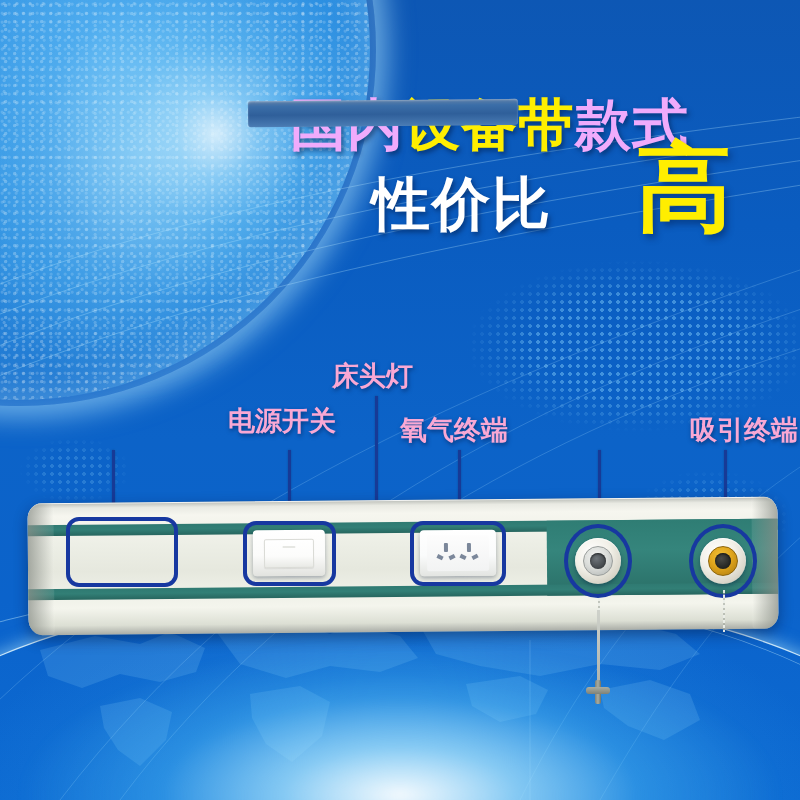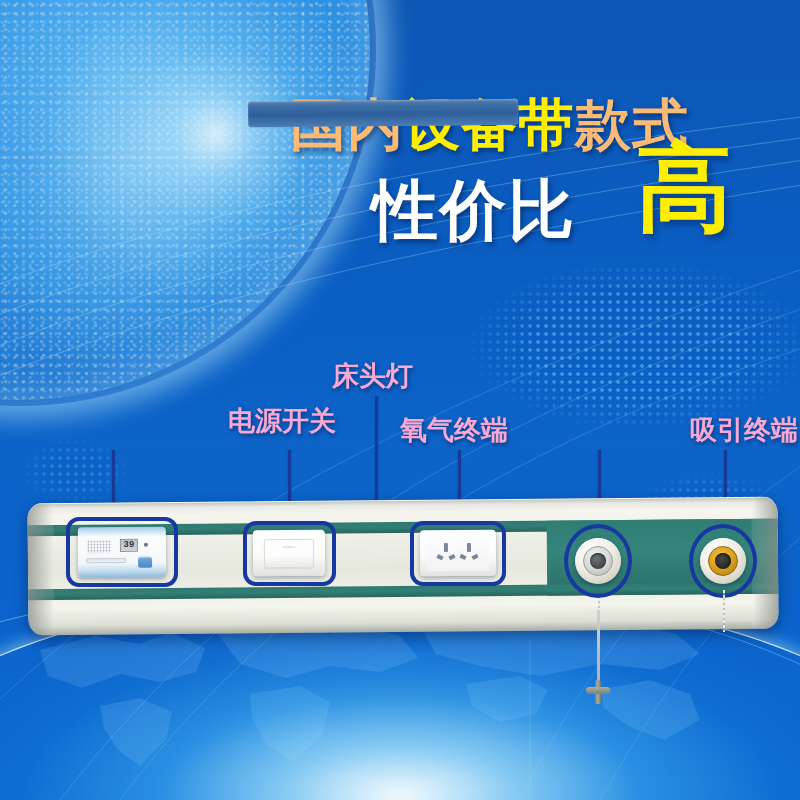--- a/index.html
+++ b/index.html
@@ -106,25 +106,25 @@
   }
 
   
   .headline { position:absolute; left:0; top:0; width:800px; }
   .line1 {
     position:absolute; left:290px; top:88px;
     font-size:56px; font-weight:bold; letter-spacing:1px;
     white-space:nowrap;
     text-shadow:2px 3px 5px rgba(0,25,70,.55);
   }
-  .line1 .w { color:#fdba74; }
+  .line1 .w { color:#f0abfc; }
   .line1 .y { color:#ffee00; }
   .line2 {
     position:absolute; left:372px; top:166px;
-    font-size:66px; font-weight:bold; color:#ffffff; letter-spacing:2px;
+    font-size:58px; font-weight:bold; color:#ffffff; letter-spacing:2px;
     white-space:nowrap;
     text-shadow:2px 3px 5px rgba(0,25,70,.55);
   }
   .big-word {
     position:absolute; left:636px; top:140px;
     font-size:96px; font-weight:bold; color:#ffee00; line-height:1;
     text-shadow:3px 4px 7px rgba(0,25,70,.45);
   }
 
   
@@ -408,27 +408,20 @@
       <div class="stripe top"></div>
       <div class="green-block"></div>
       <div class="stripe bot"></div>
       <div class="panel-endcap"></div>
       <div class="panel-endcap right"></div>
     </div>
   </div>
 
   <div class="lamp-strip"></div>
 
-  <div class="intercom">
-    <div class="ic-grille"></div>
-    <div class="ic-lcd">39</div>
-    <div class="ic-led"></div>
-    <div class="ic-slot"></div>
-    <div class="ic-btn"></div>
-  </div>
   <div class="hl" style="left:66px; top:517px; width:112px; height:70px;"></div>
 
   <div class="switch">
     <div class="switch-rocker">
       <div class="switch-mark"></div>
     </div>
   </div>
   <div class="hl" style="left:243px; top:521px; width:93px; height:65px;"></div>
 
   <div class="socket">

